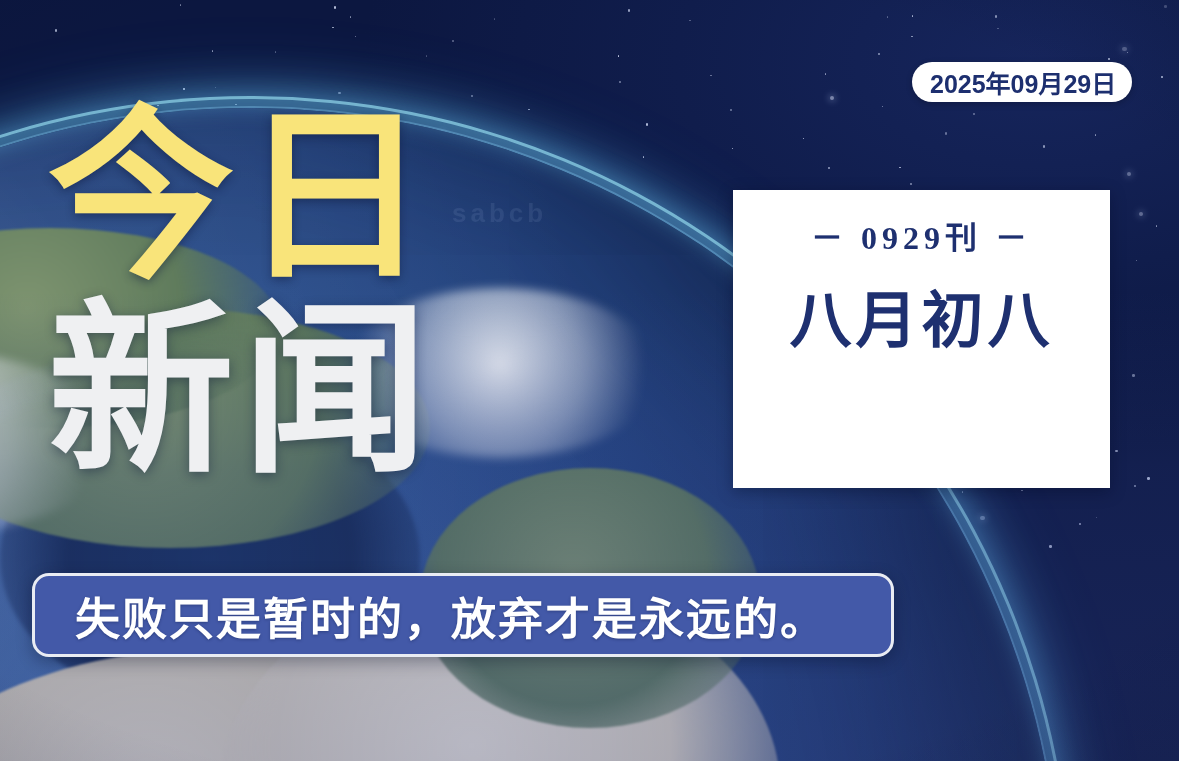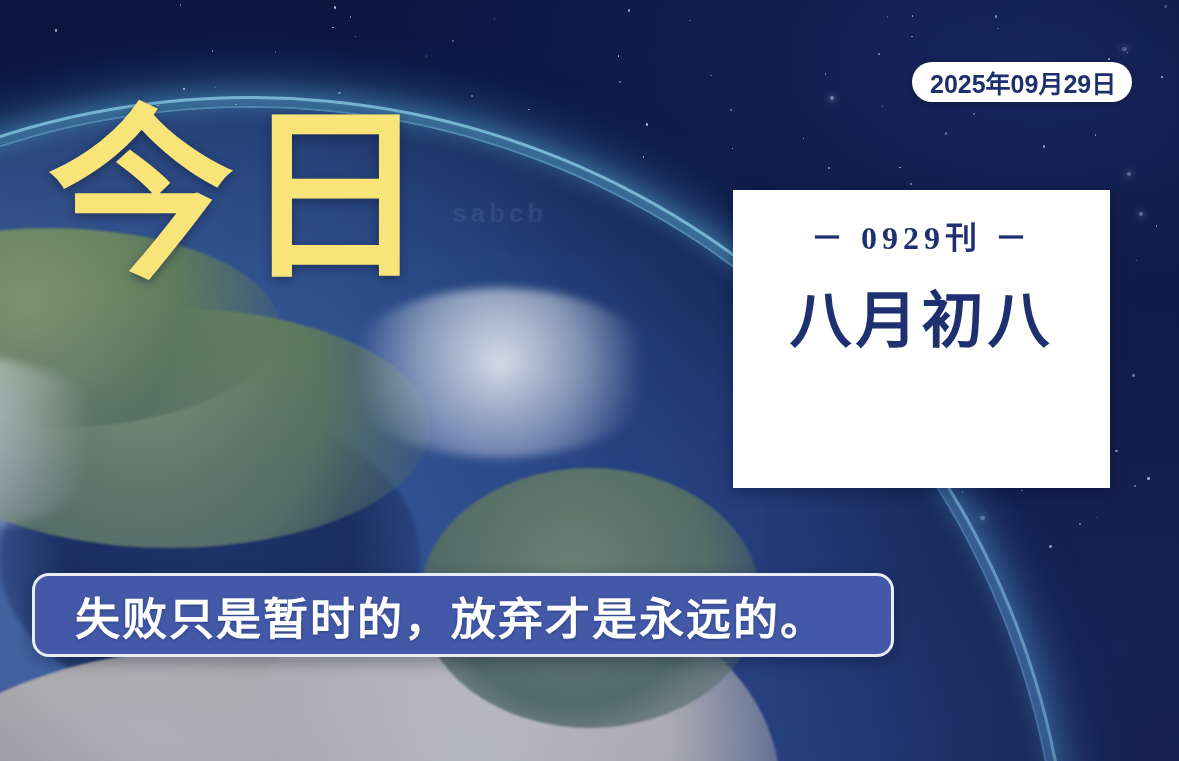--- a/index.html
+++ b/index.html
@@ -332,20 +332,21 @@
   <div class="tint"></div>
   <div class="vignette"></div>
 
   <div class="watermark">sabcb</div>
 
   <div class="date-badge">2025年09月29日</div>
 
 
   <div class="title-block">
     <span class="title-line title-top">今日</span>
+    <span class="title-line title-bottom">新闻</span>
   </div>
 
   <div class="card">
     <div class="card-issue">－ 0929刊 －</div>
     <div class="card-lunar">八月初八</div>
   </div>
 
   <div class="quote-banner">
     <span class="quote-text">失败只是暂时的，放弃才是永远的。</span>
   </div>

